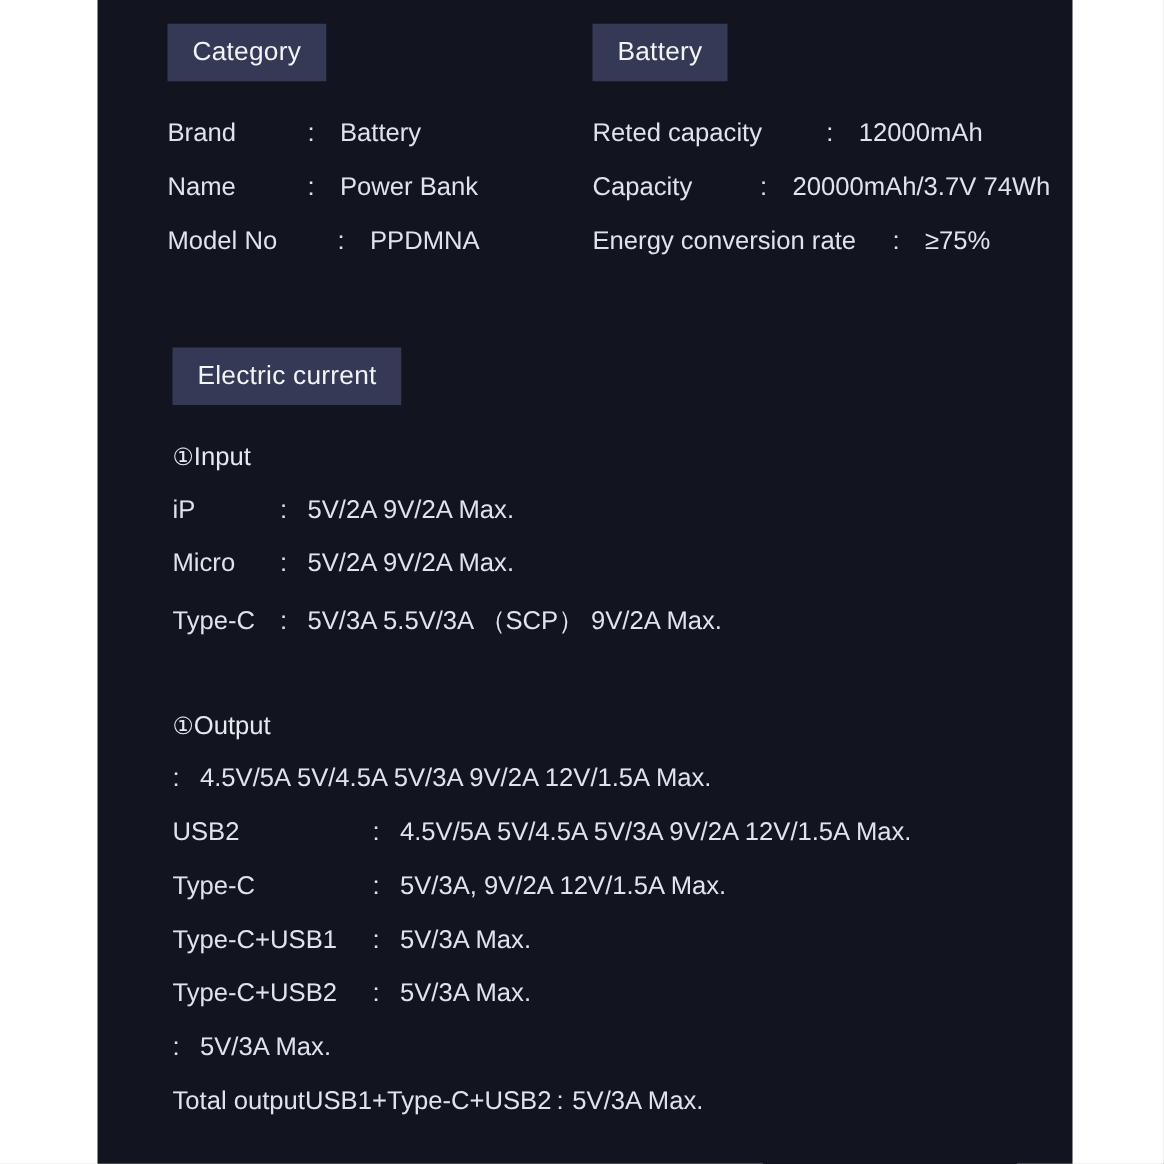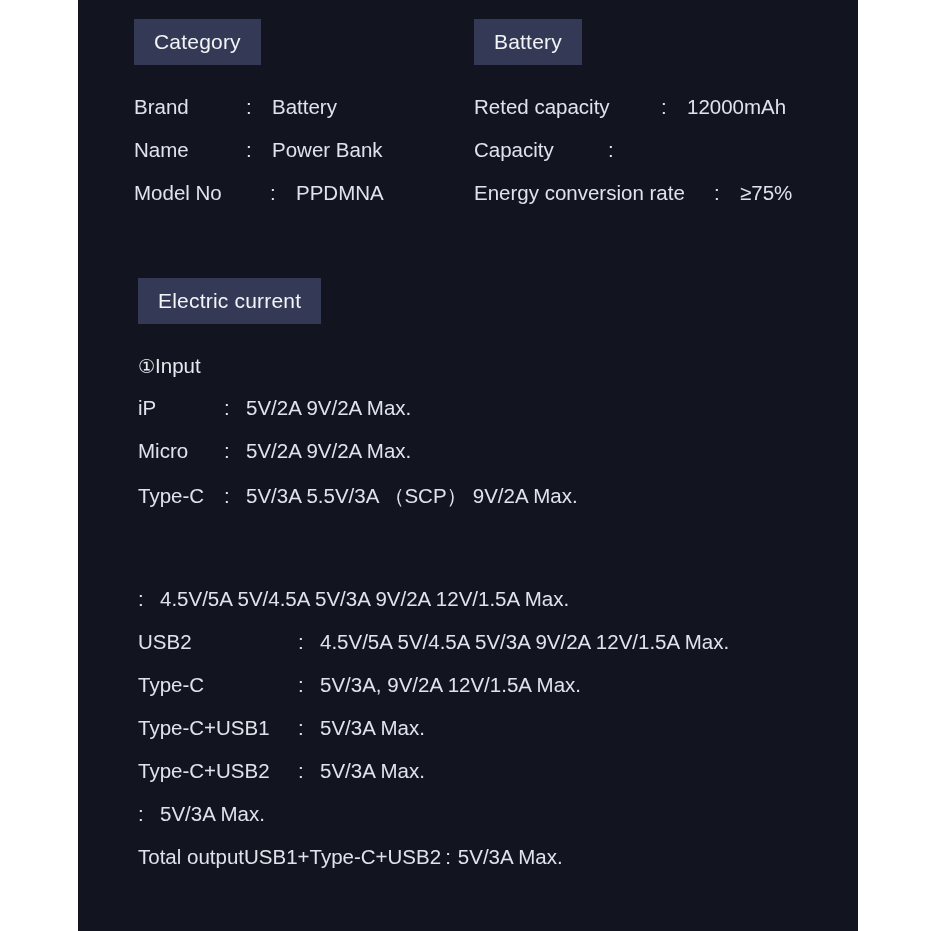--- a/index.html
+++ b/index.html
@@ -164,20 +164,21 @@
 
         <div class="brow">
           <span class="blabel" style="width:187px">Reted capacity</span>
           <span class="bcolon" style="width:26px">:</span>
           <span class="bvalue">12000mAh</span>
         </div>
 
         <div class="brow">
           <span class="blabel" style="width:134px">Capacity</span>
           <span class="bcolon" style="width:26px">:</span>
+          <span class="bvalue">20000mAh/3.7V 74Wh</span>
         </div>
 
         <div class="brow">
           <span class="blabel" style="width:240px">Energy conversion rate</span>
           <span class="bcolon" style="width:26px">:</span>
           <span class="bvalue">≥75%</span>
         </div>
 
       </div>
     </div>
@@ -212,20 +213,21 @@
         <span class="iolabel">Type-C</span>
         <span class="iocolon">:</span>
         <span class="iovalue">5V/3A 5.5V/3A （SCP） 9V/2A Max.</span>
       </div>
 
     </div>
 
     <div class="spacer-lg"></div>
 
     
+    <p class="group-title"><span class="circled">①</span><span>Output</span></p>
 
     <div class="spacer-sm"></div>
 
     <div class="io-rows output-rows">
 
       <div class="io-row">
         <span class="iocolon">:</span>
         <span class="iovalue">4.5V/5A 5V/4.5A  5V/3A 9V/2A 12V/1.5A Max.</span>
       </div>
 

